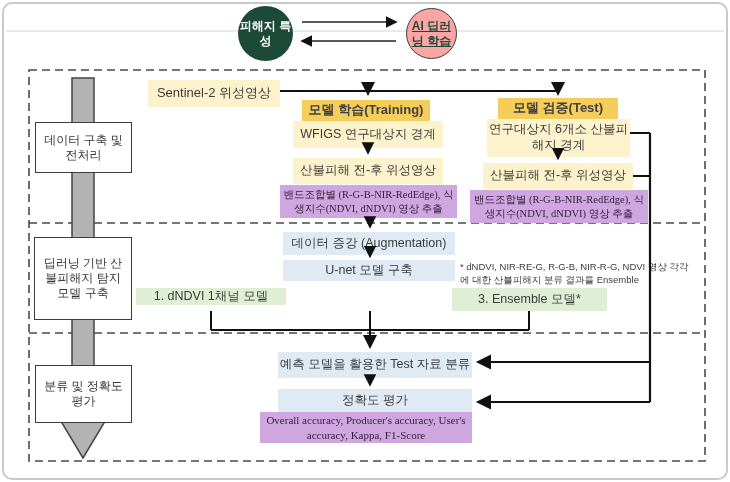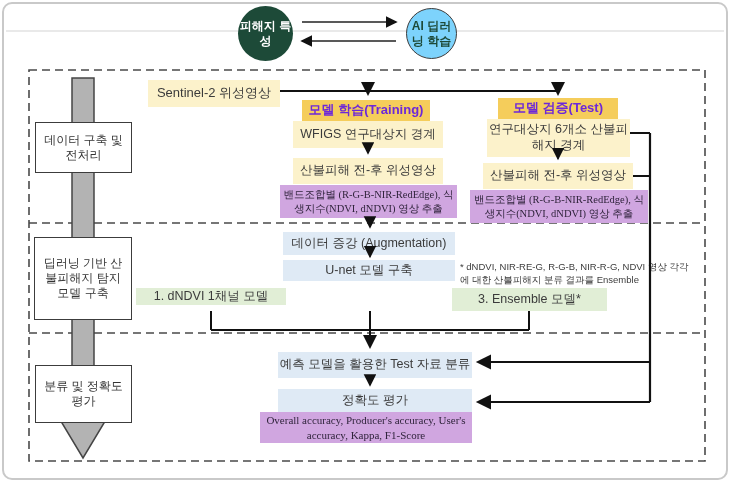--- a/index.html
+++ b/index.html
@@ -6,22 +6,22 @@
   .stage{position:relative;width:730px;height:482px;background:#ffffff;
          font-family:"Liberation Sans",sans-serif;overflow:hidden;color:#3b3b3b;}
   .frame{position:absolute;left:2px;top:2px;width:722px;height:474px;
          border:2px solid #c9c9c9;border-radius:10px;z-index:0;}
   svg.underlay{position:absolute;left:0;top:0;z-index:1;pointer-events:none;}
   svg.overlay{position:absolute;left:0;top:0;z-index:3;pointer-events:none;}
   .node{position:absolute;display:flex;align-items:center;justify-content:center;
         text-align:center;z-index:2;box-sizing:border-box;line-height:1.25;}
   .circle{border-radius:50%;font-weight:bold;font-size:12px;z-index:2;}
   .circle.dark{background:#1d4a38;color:#ffffff;}
-  .circle.light{background:#7dd3fc;color:#1d4a38;border:1.5px solid #3c3c3c;}
-  .gold{background:#f5cd5b;font-weight:bold;font-size:13px;color:#6d28d9;text-align:right;}
+  .circle.light{background:#fca5a5;color:#1d4a38;border:1.5px solid #3c3c3c;text-decoration:underline;}
+  .gold{background:#f5cd5b;font-weight:bold;font-size:13px;color:#404040;text-align:right;}
   .lyellow{background:#fcf2cb;font-size:12.5px;}
   .purple{background:#d0a6e0;font-size:10.5px;color:#30243c;line-height:1.3;font-family:Liberation Serif, serif;}
   .blue{background:#dfeaf5;font-size:12.5px;}
   .green{background:#e1eed6;font-size:12.5px;}
   .labelbox{background:#ffffff;border:1.2px solid #3c3c3c;font-size:12px;color:#333;
             padding:2px 4px;}
   .note{position:absolute;z-index:2;font-size:9.5px;color:#3c3c3c;line-height:1.35;
         text-align:left;}
 </style>
 </head>

